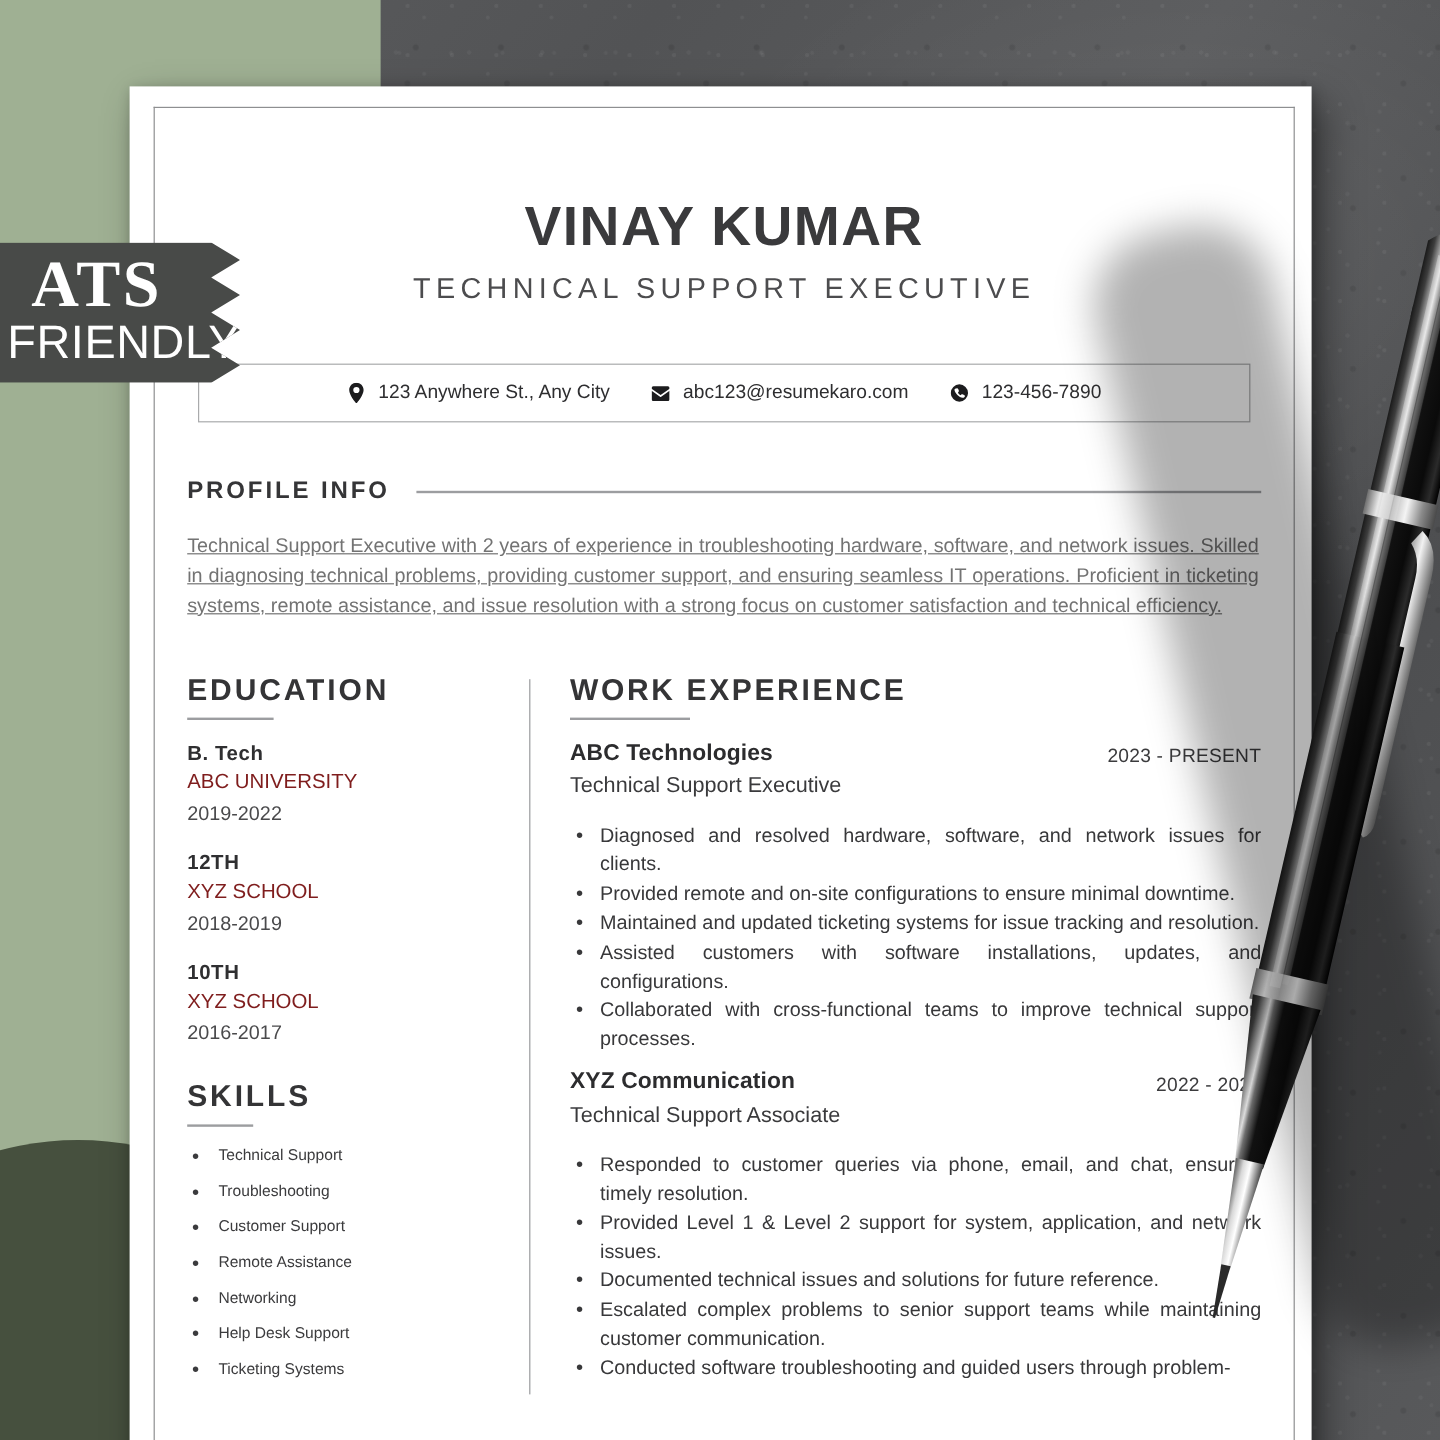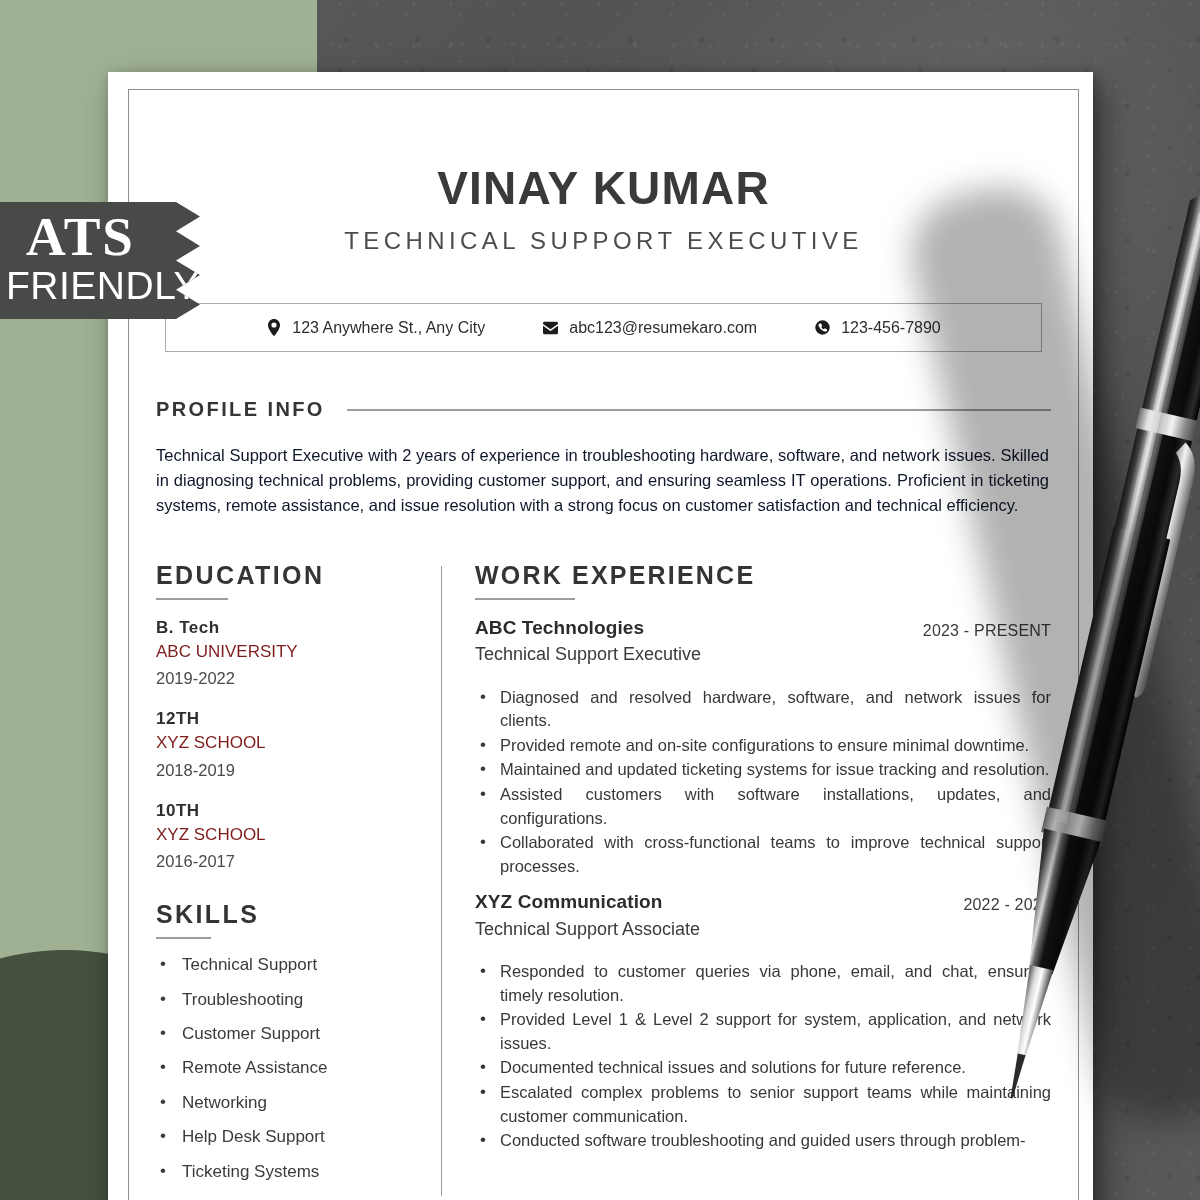--- a/index.html
+++ b/index.html
@@ -123,21 +123,21 @@
   }
 
   
   .contact-bar {
     margin: 48px 9px 0 9px;
     border: 1px solid #a9aaac;
     height: 49px;
     display: flex;
     align-items: center;
     justify-content: center;
-    gap: 58px;
+    gap: 35px;
     padding: 0 20px;
   }
   .contact-item {
     display: flex;
     align-items: center;
     gap: 11px;
     font-size: 16px;
     color: #2e2e30;
   }
   .contact-item .ico {
@@ -168,23 +168,24 @@
   .sec-rule-long {
     flex: 1;
     height: 2px;
     background: #9c9da0;
   }
 
   .profile-text {
     margin-top: 22px;
     font-size: 16.5px;
     line-height: 1.50;
-    color: #0f172a;
+    color: #737373;
     text-align: justify;
     padding-right: 2px;
+    text-decoration: underline;
   }
 
   
   .body-cols {
     display: flex;
     margin-top: 44px;
     align-items: stretch;
   }
   .col-left {
     width: 285px;
@@ -240,21 +241,21 @@
     color: #4a4a4c;
     margin-top: 5px;
   }
 
   
   .skills-wrap { margin-top: 30px; }
   .skill-list { list-style: none; }
   .skill-list li {
     position: relative;
     padding-left: 26px;
-    font-size: 17px;
+    font-size: 13px;
     color: #3b3b3d;
     margin-bottom: 14px;
     line-height: 1.2;
   }
   .skill-list li::before {
     content: "•";
     position: absolute;
     left: 4px;
     top: -1px;
     font-size: 17px;

